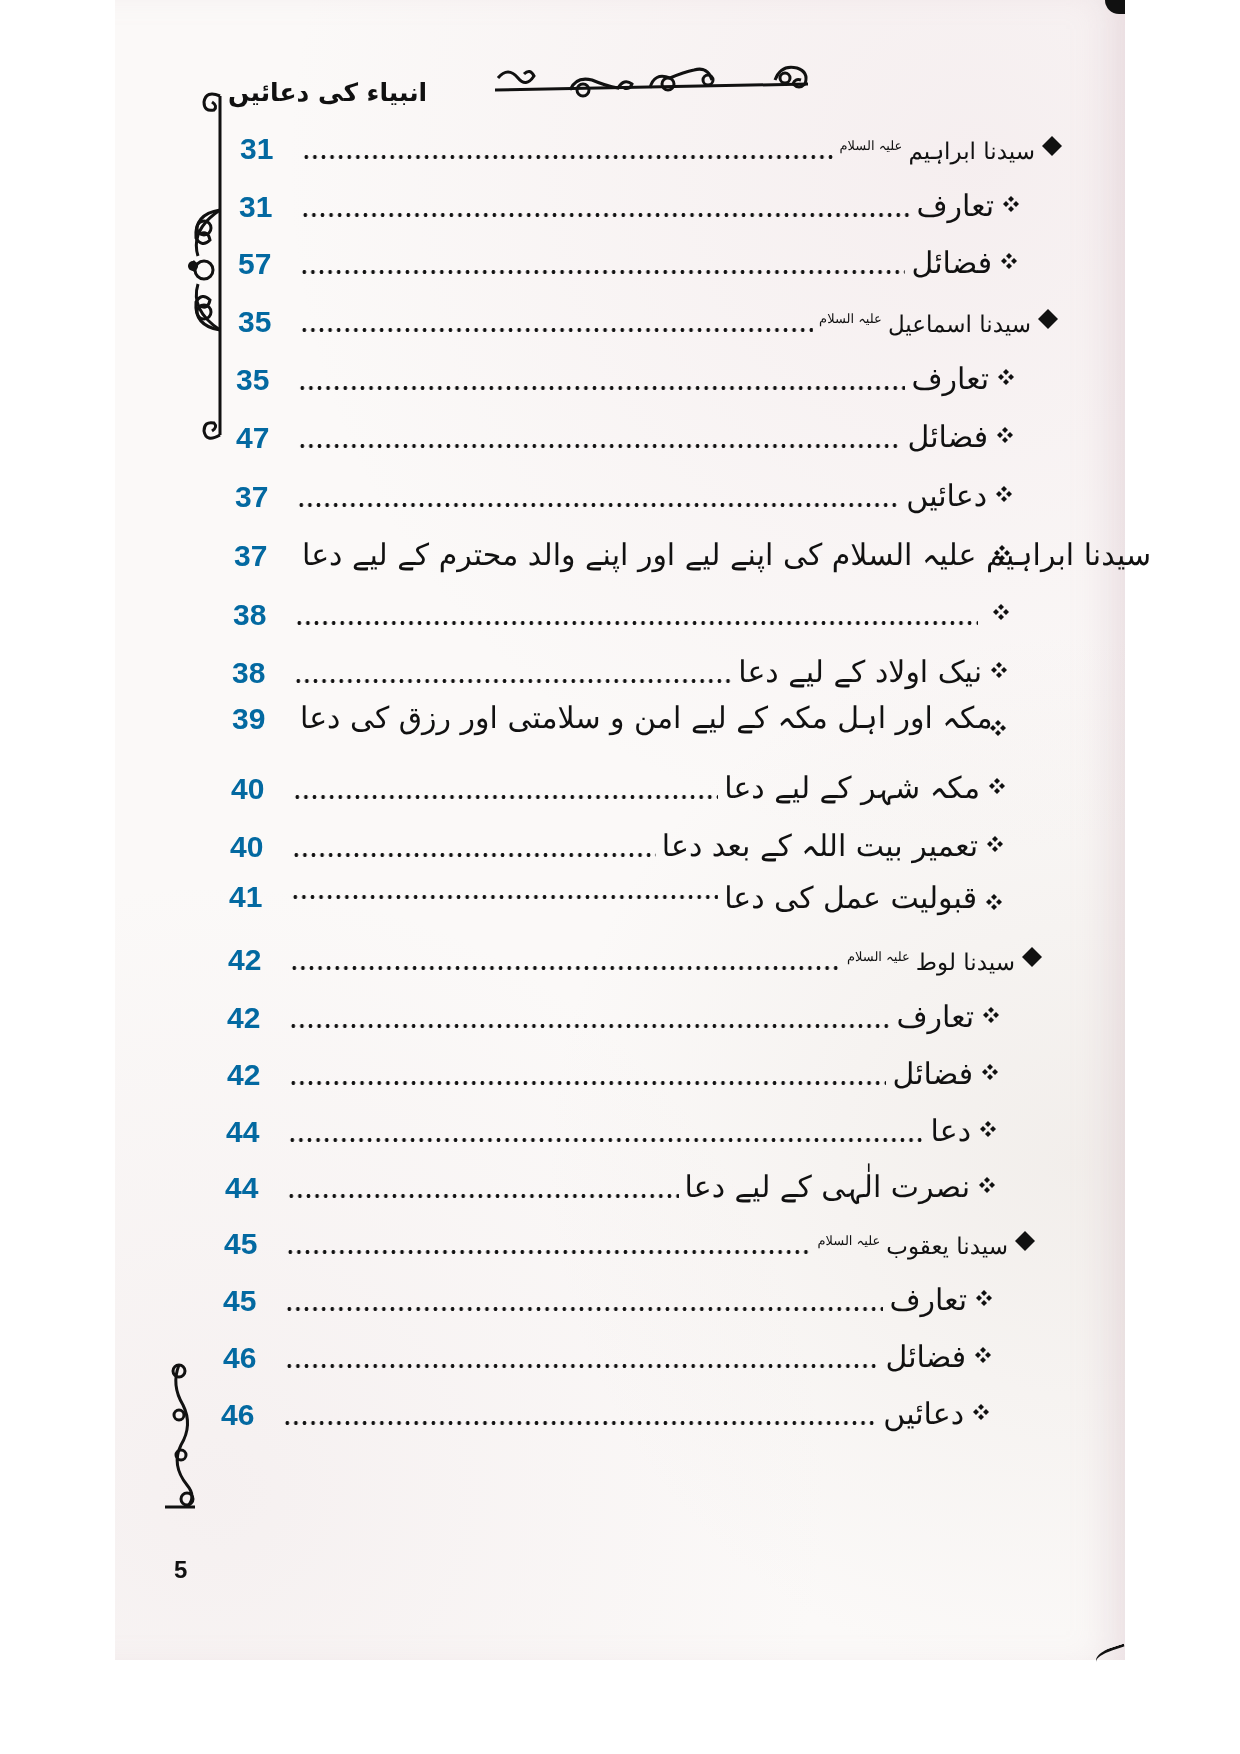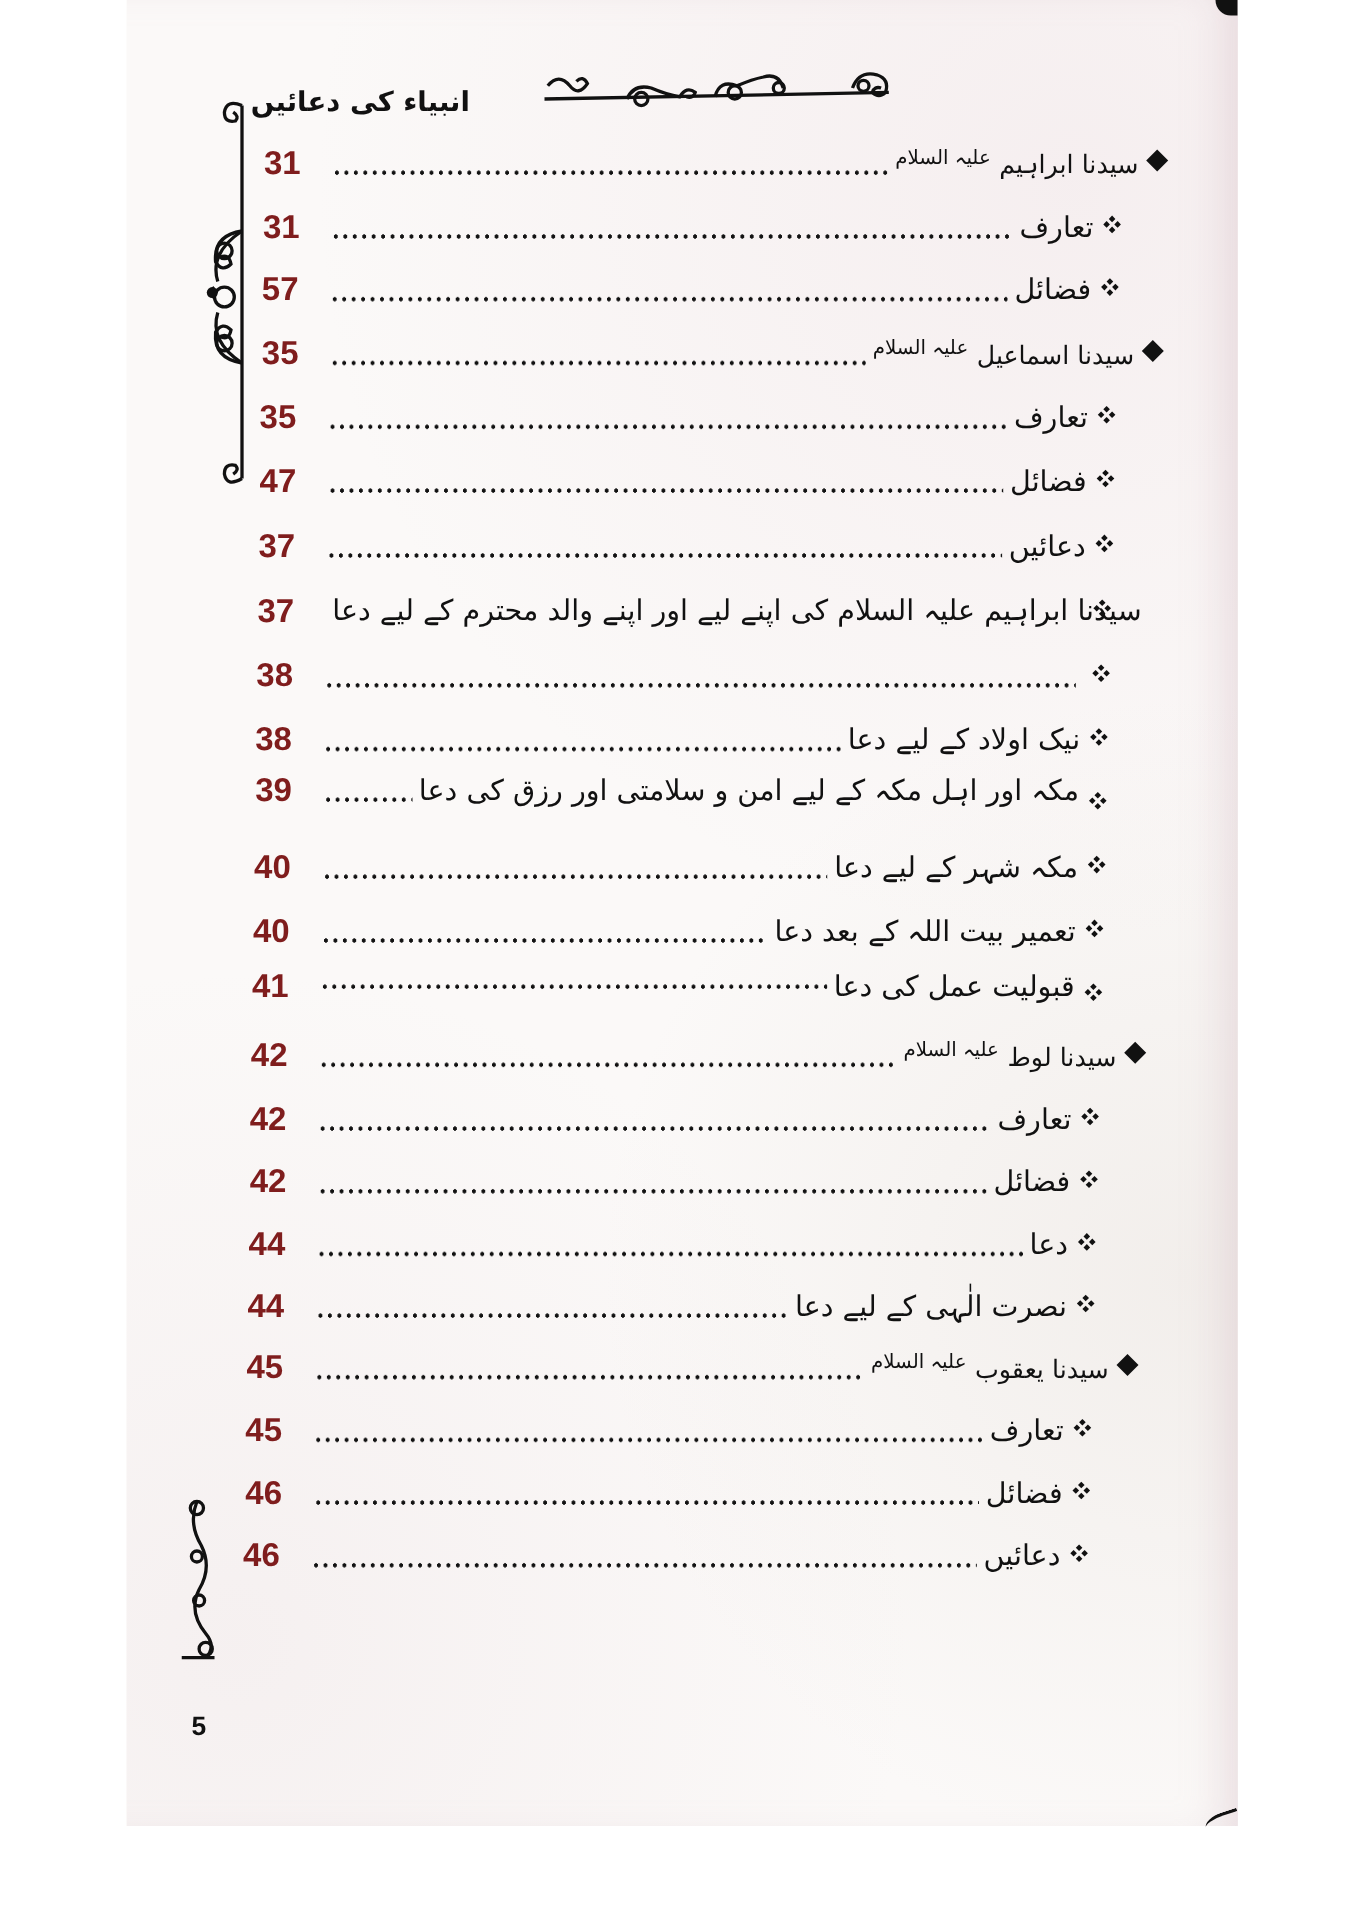--- a/index.html
+++ b/index.html
@@ -36,33 +36,33 @@
   .page-number {
     position: absolute; left: 174px; top: 1556px;
     font-family: "Liberation Sans", sans-serif; font-weight: bold; font-size: 24px; color: #111;
   }
   .toc-row {
     position: absolute; left: 240px; height: 46px; display: flex; align-items: flex-end;
     direction: ltr;
   }
   .toc-num {
     font-family: "Liberation Sans", sans-serif; font-weight: bold; font-size: 30px;
-    color: #7f1d1d; width: 58px; line-height: 1; flex: none;
+    color: #0369a1; width: 58px; line-height: 1; flex: none;
   }
   .toc-dots {
     flex: 1 1 auto; height: 10px; margin: 0 6px 4px 4px;
     background-image: radial-gradient(circle, #111 1.7px, transparent 2.1px);
     background-size: 8.6px 6px; background-repeat: repeat-x; background-position: left bottom;
   }
   .toc-title {
     flex: none; direction: rtl; font-family: "DejaVu Serif", serif; color: #111;
-    font-size: 26px; line-height: 1.1; white-space: nowrap;
+    font-size: 30px; line-height: 1.1; white-space: nowrap;
   }
   .toc-title.main { font-size: 23px; }
-  .toc-honor { font-size: 18px; vertical-align: super; margin-right: 2px; }
+  .toc-honor { font-size: 13px; vertical-align: super; margin-right: 2px; }
   .bullet {
     position: absolute; width: 24px; height: 24px; display: flex; align-items: center; justify-content: center;
   }
   .bullet.diamond svg { width: 22px; height: 22px; }
   .bullet.quad svg { width: 18px; height: 18px; }
 </style>
 </head>
 <body>
 
 <div class="page"></div>

